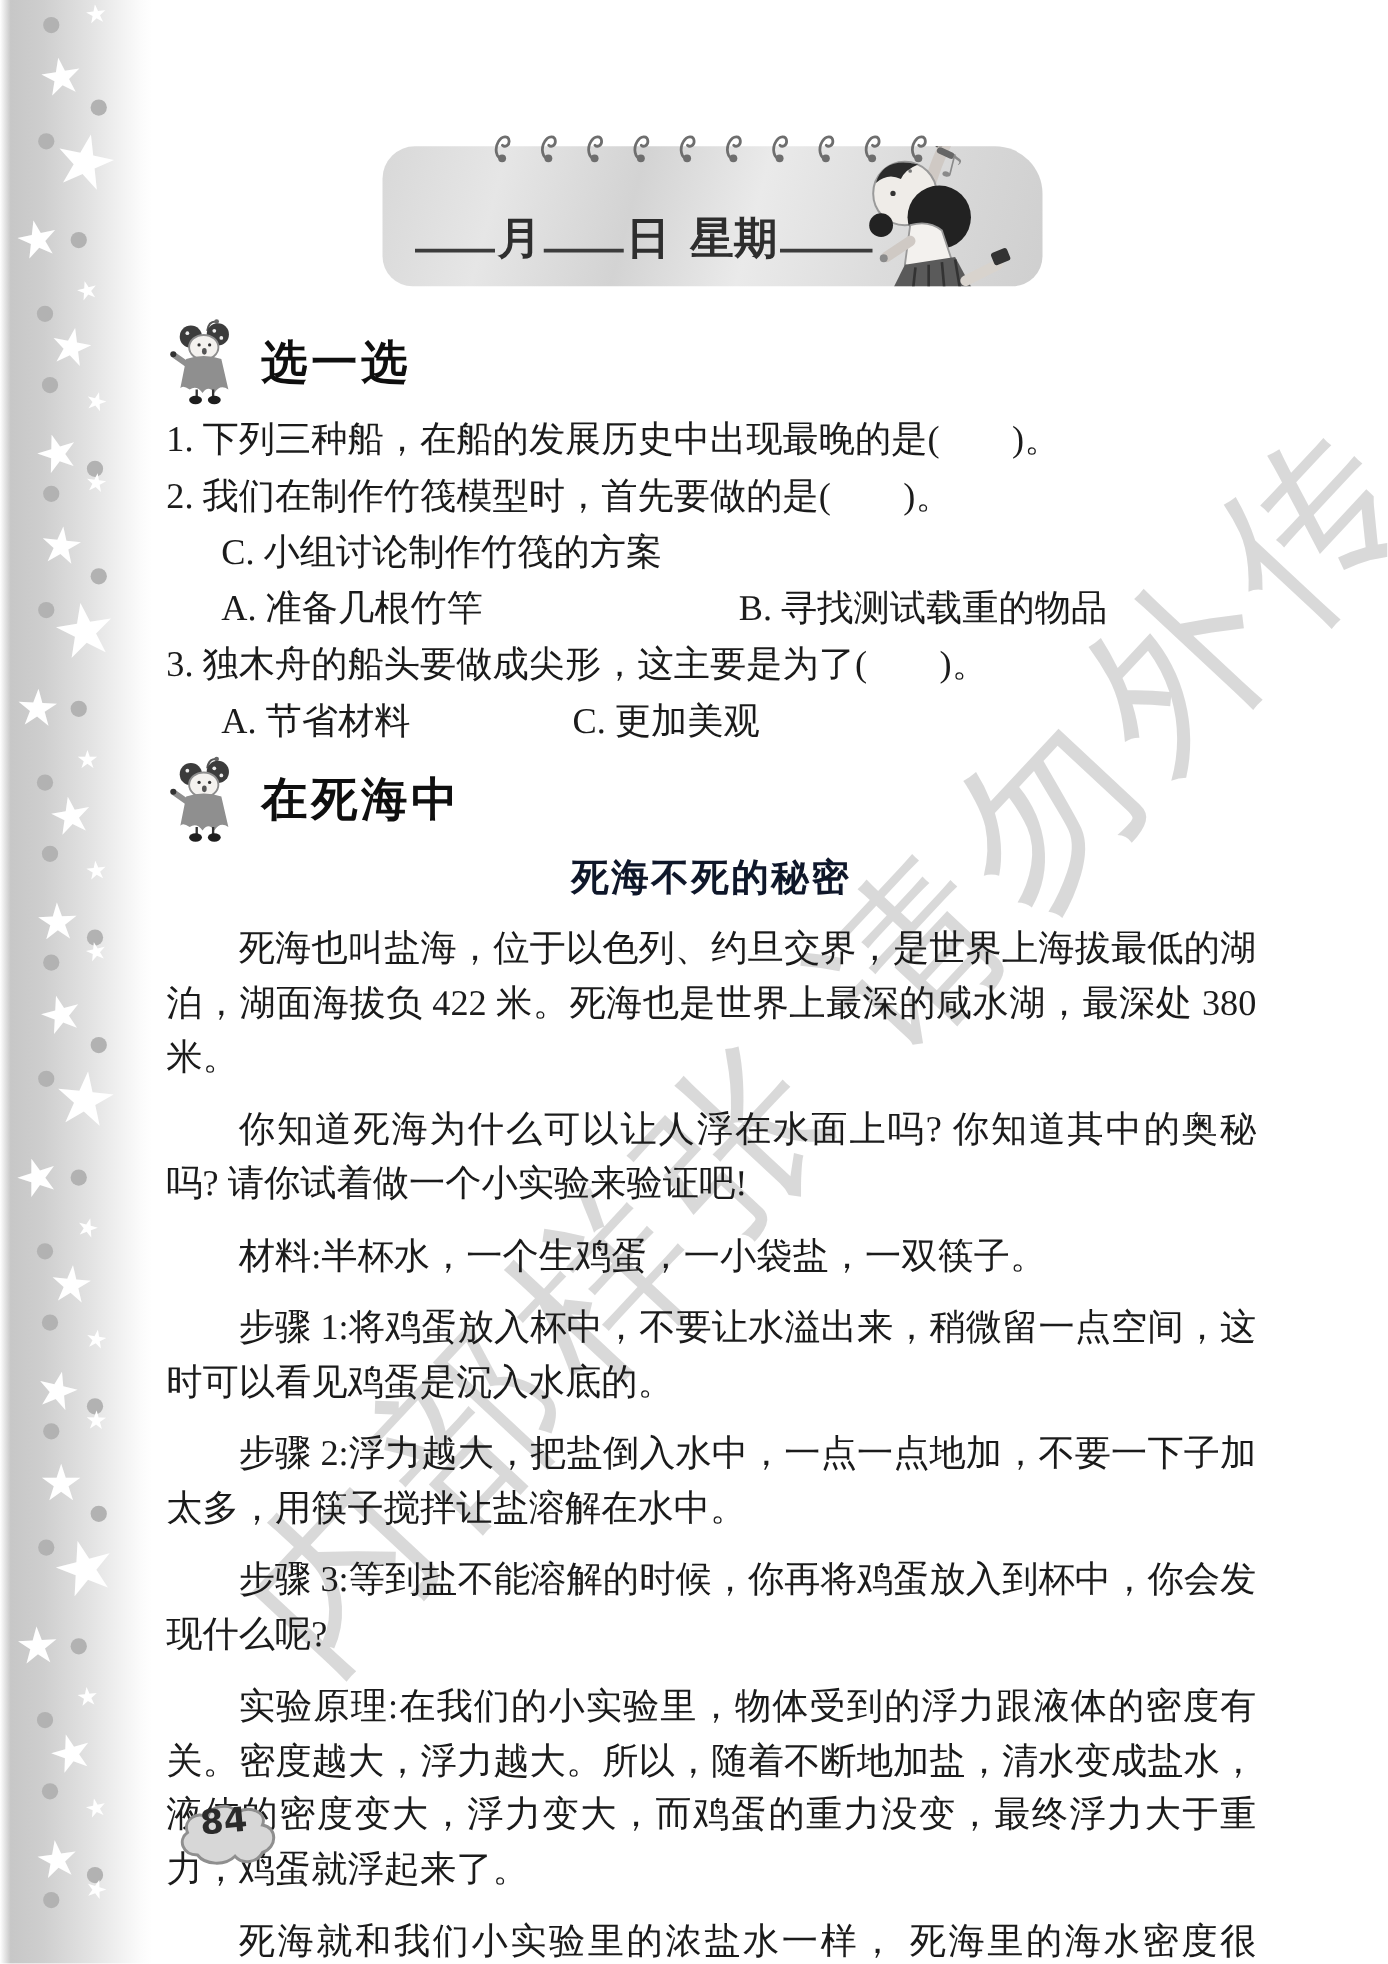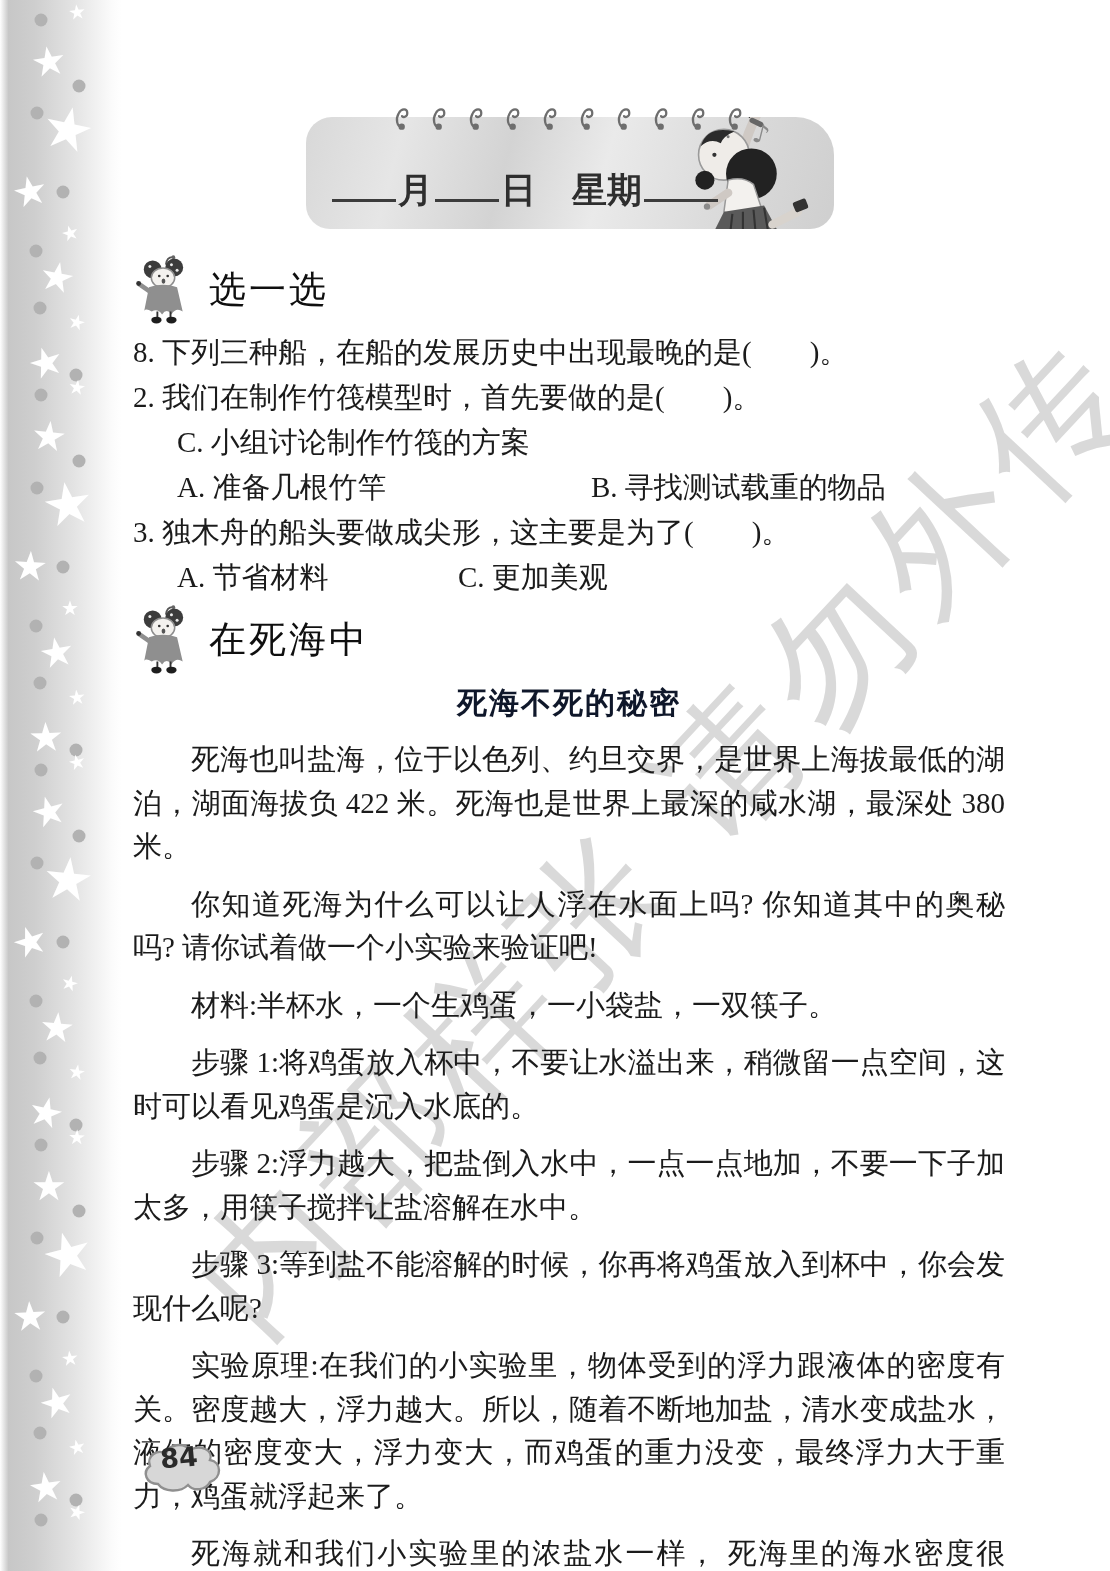--- a/index.html
+++ b/index.html
@@ -35,29 +35,29 @@
   }
   .rings { position:absolute; left:394px; top:104px; display:flex; gap:22px; z-index:3; }
   .ring { display:block; width:15px; height:28px; }
   .date-line {
     position:absolute; left:24px; top:50px; z-index:4; white-space:nowrap;
     font-family:"Liberation Sans","DejaVu Sans",sans-serif;
     font-size:35px; font-weight:700; color:#2e2e2e;
   }
   .blank { display:inline-block; width:64px; height:34px; border-bottom:3px solid #3c3c3c; margin:0 2px; }
   .blank.wide { width:74px; }
-  .week-label { margin-left:36px; }
+  .week-label { margin-left:16px; }
   .girl { position:absolute; right:0; bottom:-4px; z-index:3; }
   .music-note { position:absolute; right:64px; top:2px; z-index:4; font-size:26px; color:#8a8a8a;
     font-family:"DejaVu Sans",sans-serif; transform:rotate(14deg); }
   
   .content { position:absolute; left:133px; top:250px; width:872px; z-index:2; }
   .sec-head { display:flex; align-items:center; gap:16px; height:80px; }
   .sec-title {
-    font-family:"Liberation Sans","DejaVu Sans",sans-serif; font-size:37px; font-weight:400;
+    font-family:"Liberation Sans","DejaVu Sans",sans-serif; font-size:37px; font-weight:700;
     color:#0f0f0f; letter-spacing:3px;
   }
   .q-line { font-size:29px; line-height:45px; }
   .opts { display:flex; padding-left:44px; font-size:29px; line-height:45px; }
   .opts .c1 { width:281px; } .opts .c2 { width:263px; }
   .opts .w1 { width:414px; }
   .article-title {
     text-align:center; font-family:"Liberation Sans","DejaVu Sans",sans-serif;
     font-size:30px; font-weight:800; letter-spacing:2px; line-height:42px; margin-top:2px;
     color:#0f172a;
@@ -236,21 +236,21 @@
         <path d="M17 36 Q32 31 47 36 L53 62 Q46 57 41 65 Q36 58 31 65 Q26 58 20 62 Q14 58 12 61 Z" fill="#8f8f8f"></path>
         <path d="M17 40 L7 33" stroke="#8f8f8f" stroke-width="5" stroke-linecap="round"></path>
         <circle cx="6" cy="32" r="2.6" fill="#333"></circle>
         <path d="M26 62 L26 69 M40 62 L40 69" stroke="#333" stroke-width="2"></path>
         <ellipse cx="25" cy="71" rx="5.5" ry="3.6" fill="#1e1e1e"></ellipse>
         <ellipse cx="41" cy="71" rx="5.5" ry="3.6" fill="#1e1e1e"></ellipse>
       </svg>
       <div class="sec-title">选一选</div>
     </div>
 
-    <div class="q-line">8. 下列三种船，在船的发展历史中出现最晚的是(　　)。</div>
+    <div class="q-line">1. 下列三种船，在船的发展历史中出现最晚的是(　　)。</div>
 
     <div class="q-line">2. 我们在制作竹筏模型时，首先要做的是(　　)。</div>
     <div class="opts">
       <span>C. 小组讨论制作竹筏的方案</span>
     </div>
     <div class="opts">
       <span class="w1">A. 准备几根竹竿</span>
       <span>B. 寻找测试载重的物品</span>
     </div>
 

